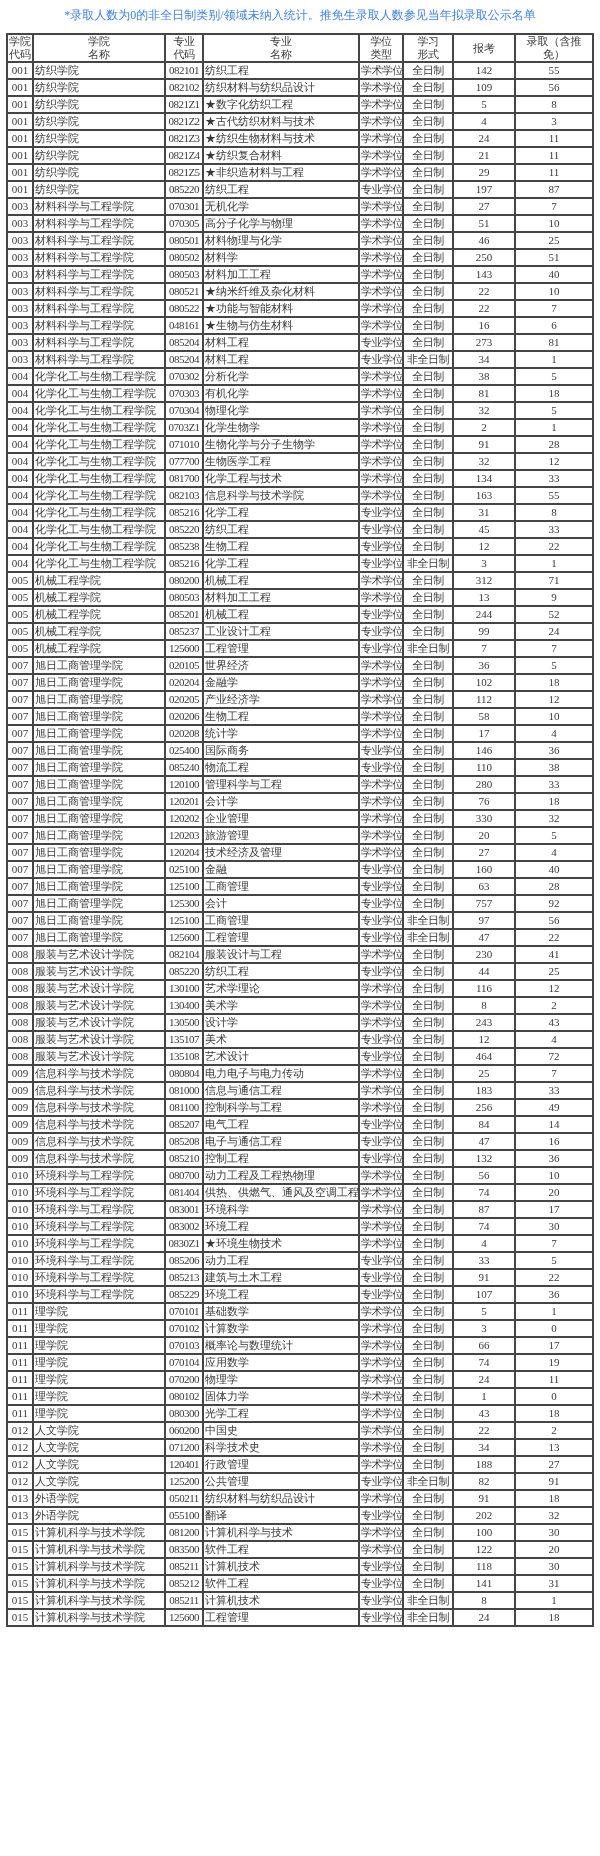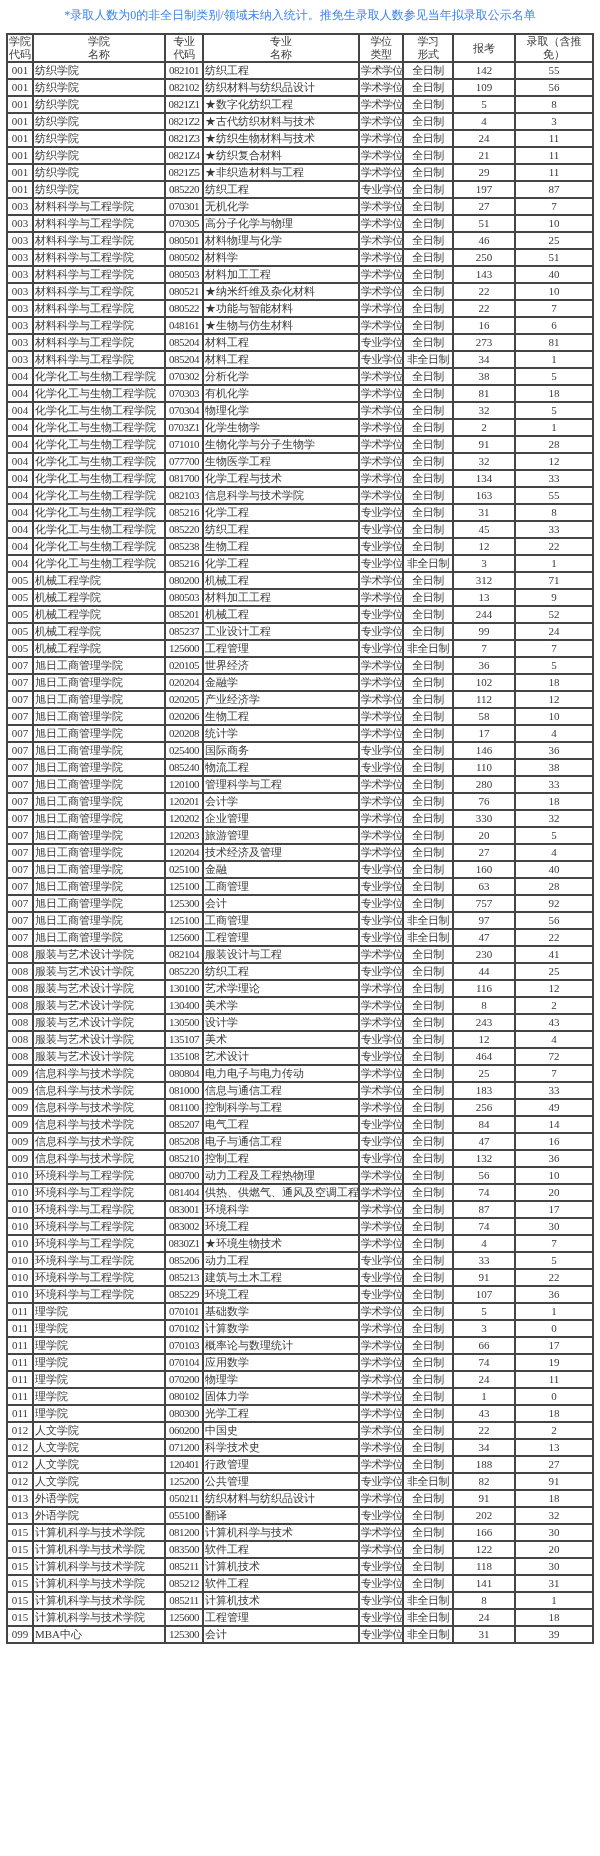--- a/index.html
+++ b/index.html
@@ -937,21 +937,21 @@
         <td class="c6">202</td>
         <td class="c7">32</td>
       </tr>
       <tr>
         <td class="c0">015</td>
         <td class="c1">计算机科学与技术学院</td>
         <td class="c2">081200</td>
         <td class="c3">计算机科学与技术</td>
         <td class="c4">学术学位</td>
         <td class="c5">全日制</td>
-        <td class="c6">166</td>
+        <td class="c6">100</td>
         <td class="c7">30</td>
       </tr>
       <tr>
         <td class="c0">015</td>
         <td class="c1">计算机科学与技术学院</td>
         <td class="c2">083500</td>
         <td class="c3">软件工程</td>
         <td class="c4">学术学位</td>
         <td class="c5">全日制</td>
         <td class="c6">122</td>
@@ -990,24 +990,14 @@
       <tr>
         <td class="c0">015</td>
         <td class="c1">计算机科学与技术学院</td>
         <td class="c2">125600</td>
         <td class="c3">工程管理</td>
         <td class="c4">专业学位</td>
         <td class="c5">非全日制</td>
         <td class="c6">24</td>
         <td class="c7">18</td>
       </tr>
-      <tr>
-        <td class="c0">099</td>
-        <td class="c1">MBA中心</td>
-        <td class="c2">125300</td>
-        <td class="c3">会计</td>
-        <td class="c4">专业学位</td>
-        <td class="c5">非全日制</td>
-        <td class="c6">31</td>
-        <td class="c7">39</td>
-      </tr>
     </tbody>
 </table>
 
 </body></html>

